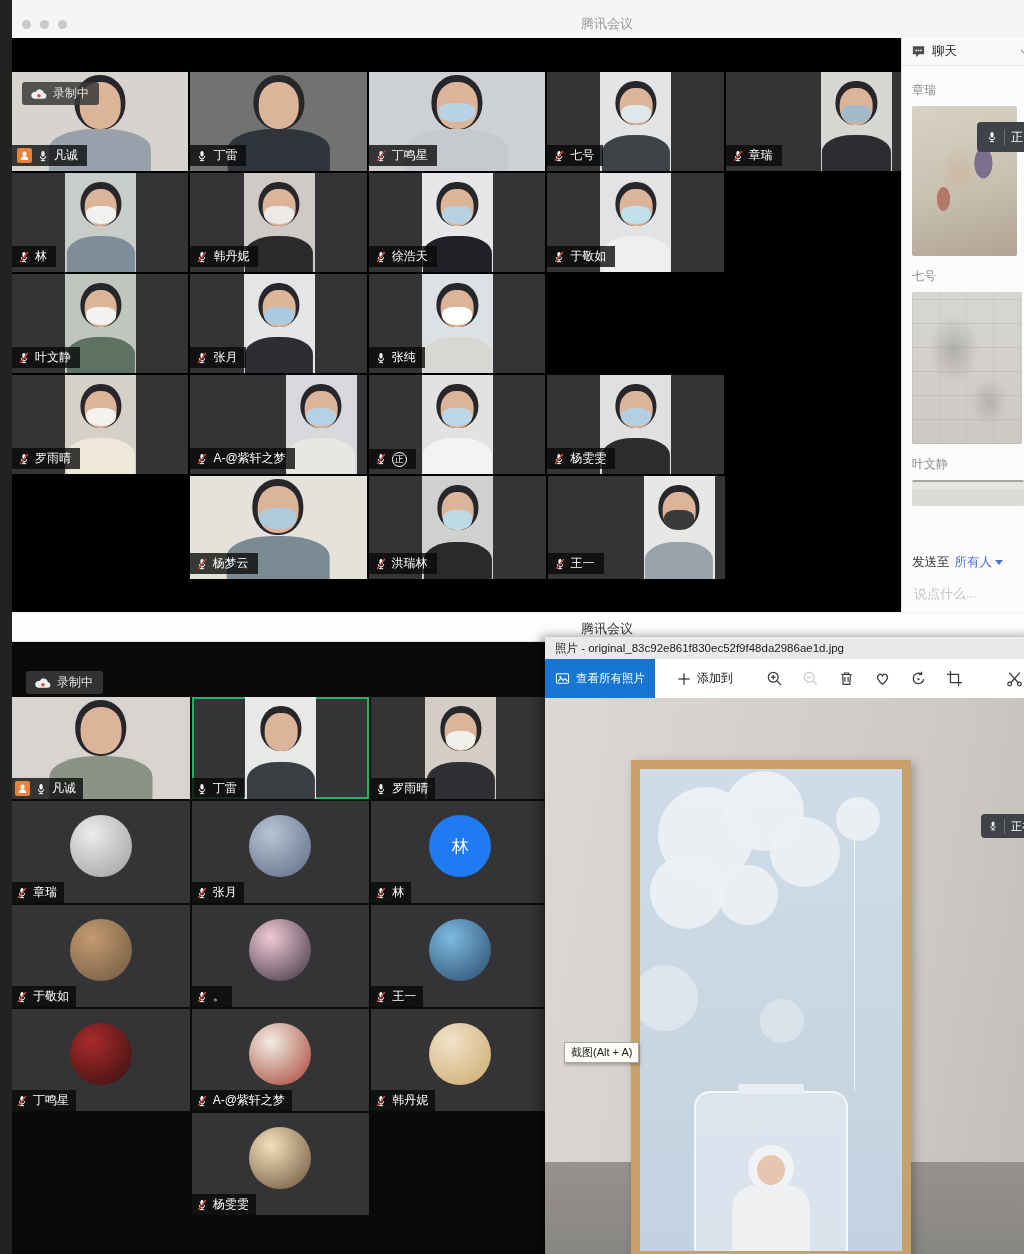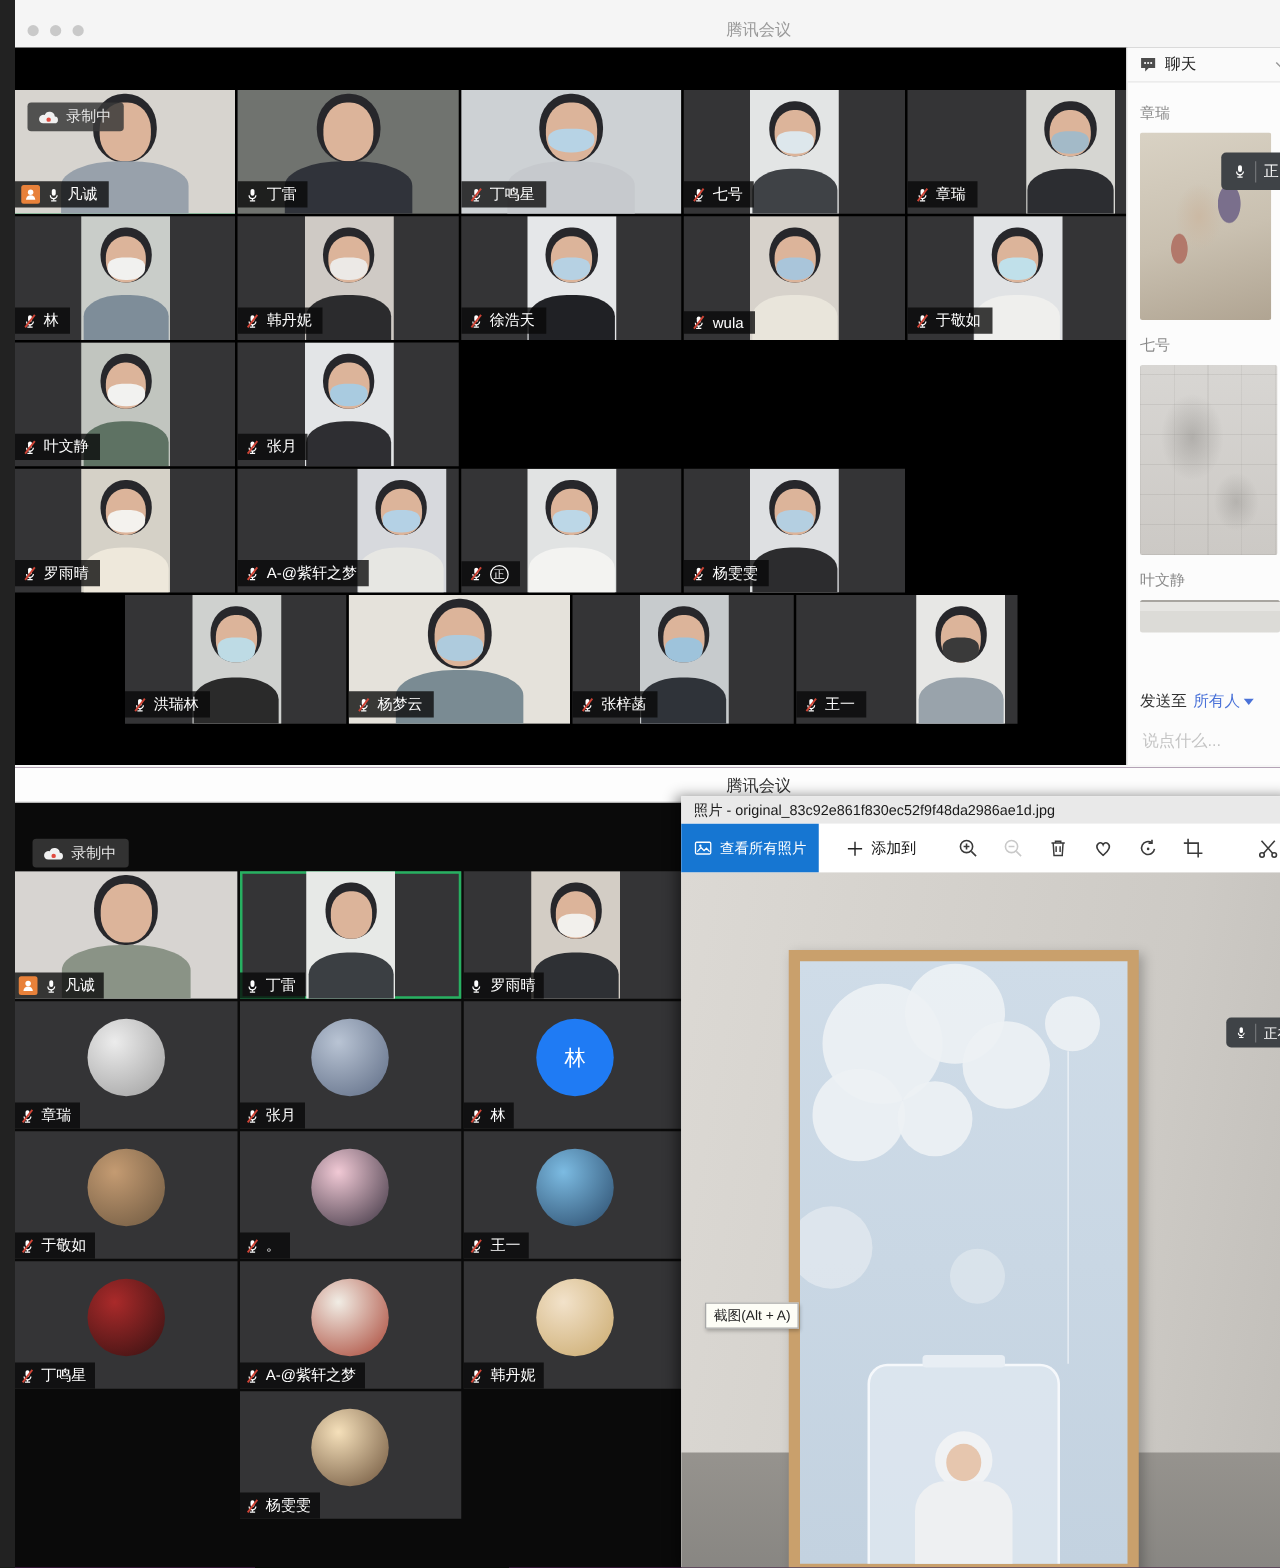--- a/index.html
+++ b/index.html
@@ -323,40 +323,20 @@
                     <rect x="6.2" y="2.4" width="3.6" height="6.2" rx="1.8" fill="#fff"></rect>
                     <path d="M4.9 8.2a3.1 3.1 0 0 0 6.2 0" fill="none" stroke="#fff" stroke-width="1.1"></path>
                     <line x1="8" y1="11.3" x2="8" y2="13.1" stroke="#fff" stroke-width="1.1"></line>
                     <line x1="5.6" y1="13.3" x2="10.4" y2="13.3" stroke="#fff" stroke-width="1.1"></line>
                     <line x1="3.6" y1="13.6" x2="12.4" y2="2.2" stroke="#cf4436" stroke-width="1.7"></line>
                   </svg>
                   <span class="nm">徐浩天</span>
                 </div>
               </div>
               <div class="tile">
-                <div class="video portrait" style="background:#d7d2cb">
-                  <div class="person">
-                    <div class="hair"></div>
-                    <div class="face"></div>
-                    <div class="mask" style="background:#a9c5da"></div>
-                    <div class="torso" style="background:#e9e5db"></div>
-                  </div>
-                </div>
-                <div class="namebar">
-                  <svg class="ic" viewBox="0 0 16 16">
-                    <rect x="6.2" y="2.4" width="3.6" height="6.2" rx="1.8" fill="#fff"></rect>
-                    <path d="M4.9 8.2a3.1 3.1 0 0 0 6.2 0" fill="none" stroke="#fff" stroke-width="1.1"></path>
-                    <line x1="8" y1="11.3" x2="8" y2="13.1" stroke="#fff" stroke-width="1.1"></line>
-                    <line x1="5.6" y1="13.3" x2="10.4" y2="13.3" stroke="#fff" stroke-width="1.1"></line>
-                    <line x1="3.6" y1="13.6" x2="12.4" y2="2.2" stroke="#cf4436" stroke-width="1.7"></line>
-                  </svg>
-                  <span class="nm">wula</span>
-                </div>
-              </div>
-              <div class="tile">
                 <div class="video portrait" style="background:#e1e3e5">
                   <div class="person">
                     <div class="hair"></div>
                     <div class="face"></div>
                     <div class="mask" style="background:#c0e0ea"></div>
                     <div class="torso" style="background:#efefed"></div>
                   </div>
                 </div>
                 <div class="namebar">
                   <svg class="ic" viewBox="0 0 16 16">
@@ -404,20 +384,39 @@
                   <svg class="ic" viewBox="0 0 16 16">
                     <rect x="6.2" y="2.4" width="3.6" height="6.2" rx="1.8" fill="#fff"></rect>
                     <path d="M4.9 8.2a3.1 3.1 0 0 0 6.2 0" fill="none" stroke="#fff" stroke-width="1.1"></path>
                     <line x1="8" y1="11.3" x2="8" y2="13.1" stroke="#fff" stroke-width="1.1"></line>
                     <line x1="5.6" y1="13.3" x2="10.4" y2="13.3" stroke="#fff" stroke-width="1.1"></line>
                     <line x1="3.6" y1="13.6" x2="12.4" y2="2.2" stroke="#cf4436" stroke-width="1.7"></line>
                   </svg>
                   <span class="nm">张月</span>
                 </div>
               </div>
+              <div class="tile">
+                <div class="video portrait" style="background:#dee1e3">
+                  <div class="person">
+                    <div class="hair"></div>
+                    <div class="face"></div>
+                    <div class="mask" style="background:#ffffff"></div>
+                    <div class="torso" style="background:#d7d7d3"></div>
+                  </div>
+                </div>
+                <div class="namebar">
+                  <svg class="ic" viewBox="0 0 16 16">
+                    <rect x="6.2" y="2.4" width="3.6" height="6.2" rx="1.8" fill="#fff"></rect>
+                    <path d="M4.9 8.2a3.1 3.1 0 0 0 6.2 0" fill="none" stroke="#fff" stroke-width="1.1"></path>
+                    <line x1="8" y1="11.3" x2="8" y2="13.1" stroke="#fff" stroke-width="1.1"></line>
+                    <line x1="5.6" y1="13.3" x2="10.4" y2="13.3" stroke="#fff" stroke-width="1.1"></line>
+                  </svg>
+                  <span class="nm">张纯</span>
+                </div>
+              </div>
             </div>
             <div class="grow">
               <div class="tile">
                 <div class="video portrait" style="background:#d5d1c7">
                   <div class="person">
                     <div class="hair"></div>
                     <div class="face"></div>
                     <div class="mask" style="background:#f4f2ee"></div>
                     <div class="torso" style="background:#eee8db"></div>
                   </div>
@@ -489,78 +488,58 @@
                     <line x1="8" y1="11.3" x2="8" y2="13.1" stroke="#fff" stroke-width="1.1"></line>
                     <line x1="5.6" y1="13.3" x2="10.4" y2="13.3" stroke="#fff" stroke-width="1.1"></line>
                     <line x1="3.6" y1="13.6" x2="12.4" y2="2.2" stroke="#cf4436" stroke-width="1.7"></line>
                   </svg>
                   <span class="nm">杨雯雯</span>
                 </div>
               </div>
             </div>
           </div>
         <div id="top-bottom-row">
+            <div class="tile">
+              <div class="video landscape" style="background:#e5e2db">
+                <div class="person">
+                  <div class="hair"></div>
+                  <div class="face"></div>
+                  <div class="mask" style="background:#aecbdd"></div>
+                  <div class="torso" style="background:#7a8b93"></div>
+                </div>
+              </div>
+              <div class="namebar">
+                <svg class="ic" viewBox="0 0 16 16">
+                  <rect x="6.2" y="2.4" width="3.6" height="6.2" rx="1.8" fill="#fff"></rect>
+                  <path d="M4.9 8.2a3.1 3.1 0 0 0 6.2 0" fill="none" stroke="#fff" stroke-width="1.1"></path>
+                  <line x1="8" y1="11.3" x2="8" y2="13.1" stroke="#fff" stroke-width="1.1"></line>
+                  <line x1="5.6" y1="13.3" x2="10.4" y2="13.3" stroke="#fff" stroke-width="1.1"></line>
+                  <line x1="3.6" y1="13.6" x2="12.4" y2="2.2" stroke="#cf4436" stroke-width="1.7"></line>
+                </svg>
+                <span class="nm">杨梦云</span>
+              </div>
+            </div>
             <div class="tile">
               <div class="video portrait" style="background:#cfd1cf">
                 <div class="person">
                   <div class="hair"></div>
                   <div class="face"></div>
                   <div class="mask" style="background:#bedbe5"></div>
                   <div class="torso" style="background:#2a2a2a"></div>
                 </div>
               </div>
               <div class="namebar">
                 <svg class="ic" viewBox="0 0 16 16">
                   <rect x="6.2" y="2.4" width="3.6" height="6.2" rx="1.8" fill="#fff"></rect>
                   <path d="M4.9 8.2a3.1 3.1 0 0 0 6.2 0" fill="none" stroke="#fff" stroke-width="1.1"></path>
                   <line x1="8" y1="11.3" x2="8" y2="13.1" stroke="#fff" stroke-width="1.1"></line>
                   <line x1="5.6" y1="13.3" x2="10.4" y2="13.3" stroke="#fff" stroke-width="1.1"></line>
                   <line x1="3.6" y1="13.6" x2="12.4" y2="2.2" stroke="#cf4436" stroke-width="1.7"></line>
                 </svg>
                 <span class="nm">洪瑞林</span>
-              </div>
-            </div>
-            <div class="tile">
-              <div class="video landscape" style="background:#e5e2db">
-                <div class="person">
-                  <div class="hair"></div>
-                  <div class="face"></div>
-                  <div class="mask" style="background:#aecbdd"></div>
-                  <div class="torso" style="background:#7a8b93"></div>
-                </div>
-              </div>
-              <div class="namebar">
-                <svg class="ic" viewBox="0 0 16 16">
-                  <rect x="6.2" y="2.4" width="3.6" height="6.2" rx="1.8" fill="#fff"></rect>
-                  <path d="M4.9 8.2a3.1 3.1 0 0 0 6.2 0" fill="none" stroke="#fff" stroke-width="1.1"></path>
-                  <line x1="8" y1="11.3" x2="8" y2="13.1" stroke="#fff" stroke-width="1.1"></line>
-                  <line x1="5.6" y1="13.3" x2="10.4" y2="13.3" stroke="#fff" stroke-width="1.1"></line>
-                  <line x1="3.6" y1="13.6" x2="12.4" y2="2.2" stroke="#cf4436" stroke-width="1.7"></line>
-                </svg>
-                <span class="nm">杨梦云</span>
-              </div>
-            </div>
-            <div class="tile">
-              <div class="video portrait" style="background:#c7cbcd">
-                <div class="person">
-                  <div class="hair"></div>
-                  <div class="face"></div>
-                  <div class="mask" style="background:#9ec3db"></div>
-                  <div class="torso" style="background:#2f3339"></div>
-                </div>
-              </div>
-              <div class="namebar">
-                <svg class="ic" viewBox="0 0 16 16">
-                  <rect x="6.2" y="2.4" width="3.6" height="6.2" rx="1.8" fill="#fff"></rect>
-                  <path d="M4.9 8.2a3.1 3.1 0 0 0 6.2 0" fill="none" stroke="#fff" stroke-width="1.1"></path>
-                  <line x1="8" y1="11.3" x2="8" y2="13.1" stroke="#fff" stroke-width="1.1"></line>
-                  <line x1="5.6" y1="13.3" x2="10.4" y2="13.3" stroke="#fff" stroke-width="1.1"></line>
-                  <line x1="3.6" y1="13.6" x2="12.4" y2="2.2" stroke="#cf4436" stroke-width="1.7"></line>
-                </svg>
-                <span class="nm">张梓菡</span>
               </div>
             </div>
             <div class="tile">
               <div class="video portrait pos-right" style="background:#e7e7e5">
                 <div class="person">
                   <div class="hair"></div>
                   <div class="face"></div>
                   <div class="mask" style="background:#3a3a3a"></div>
                   <div class="torso" style="background:#99a3ab"></div>
                 </div>

